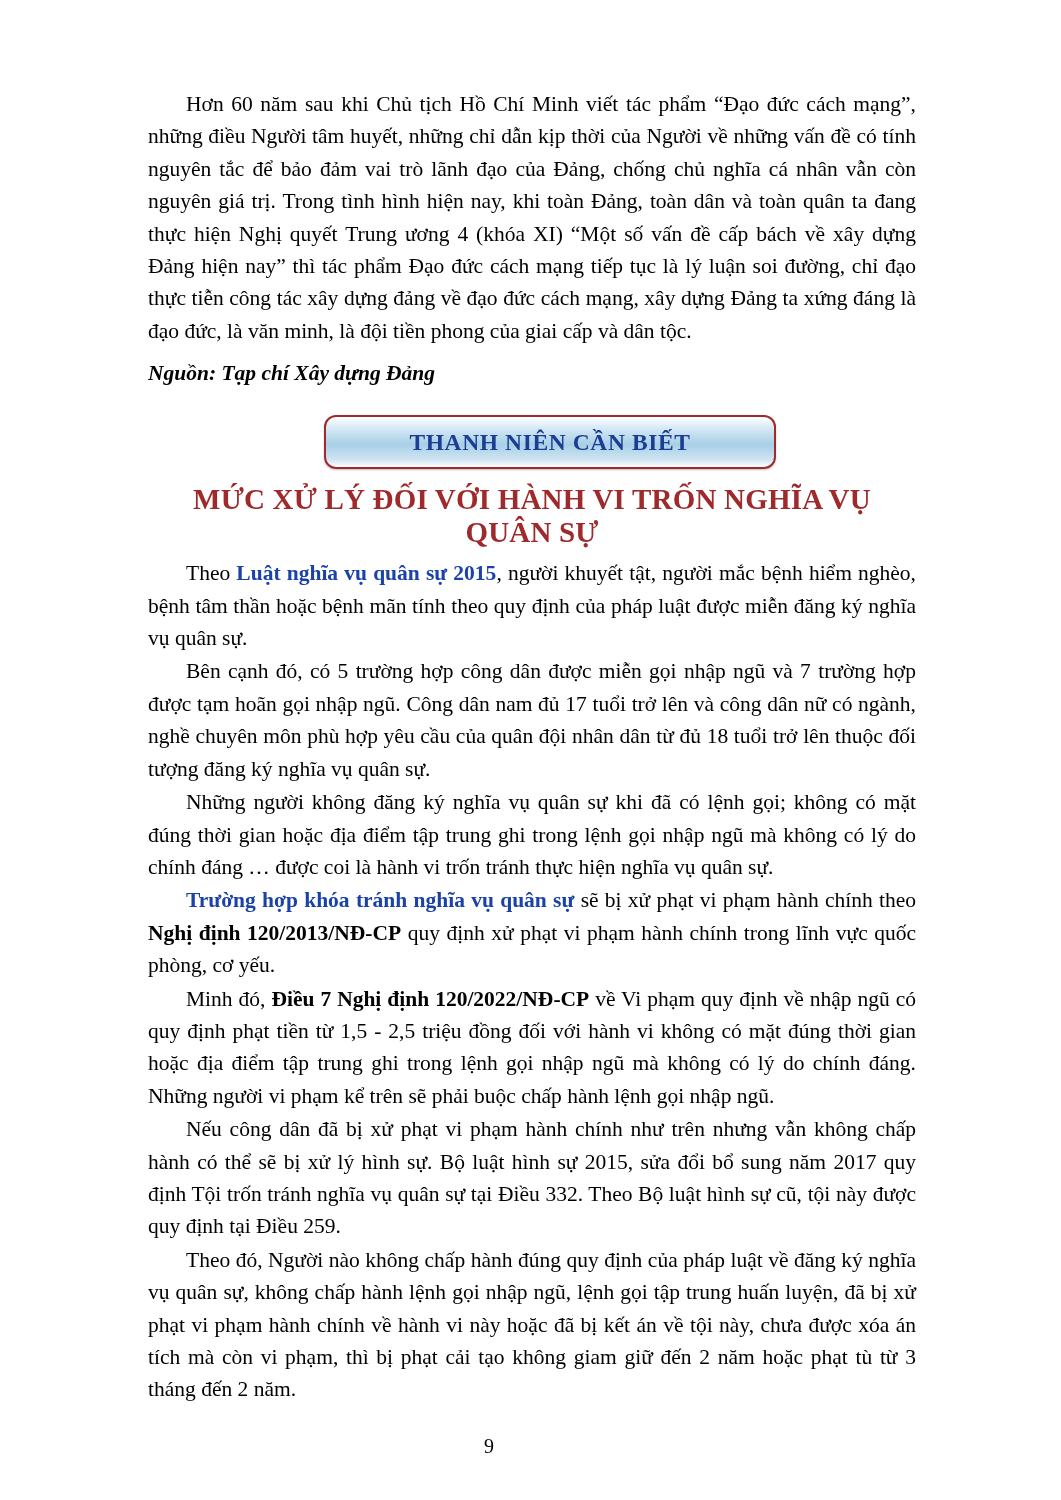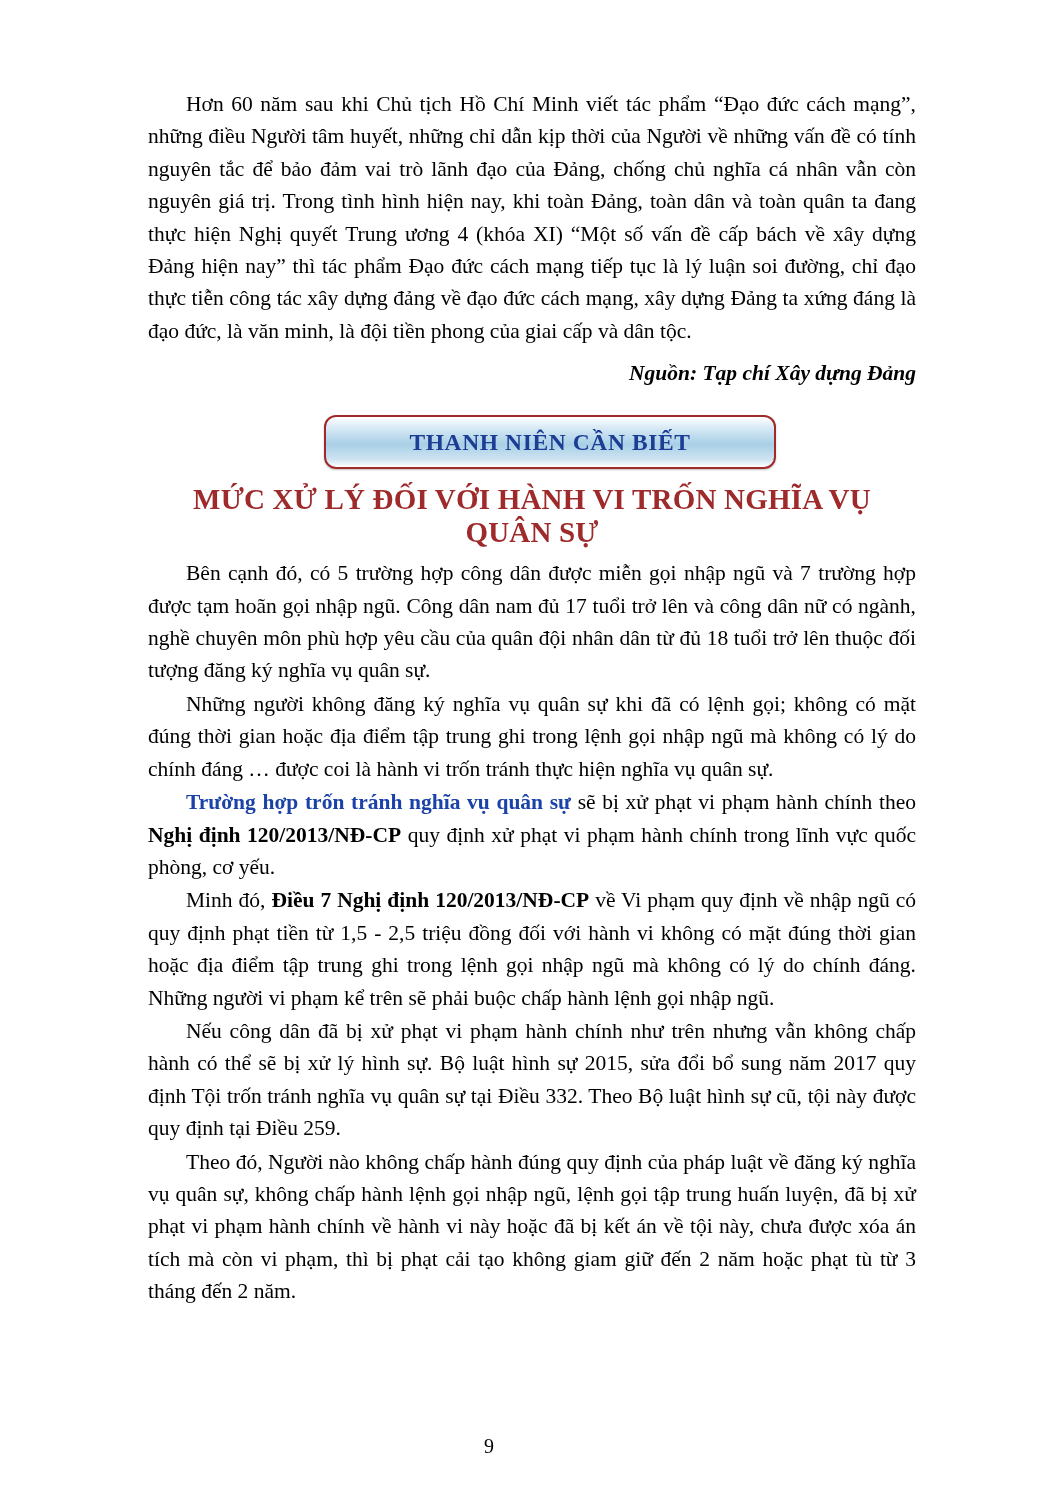--- a/index.html
+++ b/index.html
@@ -31,21 +31,20 @@
     font-size: 21.5px;
     line-height: 32.4px;
     text-align: justify;
     text-indent: 38px;
     hyphens: none;
   }
   .source {
     margin: 10px 0 0 0;
     font-size: 21.5px;
     line-height: 32px;
-    text-align: right;
     font-weight: bold;
     font-style: italic;
   }
   .banner-wrap {
     margin: 26px 0 4px 0;
     display: flex;
     justify-content: center;
   }
   .banner {
     box-sizing: border-box;
@@ -100,24 +99,25 @@
 
     <div class="banner-wrap">
       <div class="banner">
         <span class="banner-text">THANH NIÊN CẦN BIẾT</span>
       </div>
     </div>
 
     <h2 class="section-title">MỨC XỬ LÝ ĐỐI VỚI HÀNH VI TRỐN NGHĨA VỤ QUÂN SỰ</h2>
 
     <div id="body-paragraphs">
+        <p class="para"><span>Theo </span><span class="hl-blue">Luật nghĩa vụ quân sự 2015</span><span>, người khuyết tật, người mắc bệnh hiểm nghèo, bệnh tâm thần hoặc bệnh mãn tính theo quy định của pháp luật được miễn đăng ký nghĩa vụ quân sự.</span></p>
         <p class="para"><span>Bên cạnh đó, có 5 trường hợp công dân được miễn gọi nhập ngũ và 7 trường hợp được tạm hoãn gọi nhập ngũ. Công dân nam đủ 17 tuổi trở lên và công dân nữ có ngành, nghề chuyên môn phù hợp yêu cầu của quân đội nhân dân từ đủ 18 tuổi trở lên thuộc đối tượng đăng ký nghĩa vụ quân sự.</span></p>
         <p class="para"><span>Những người không đăng ký nghĩa vụ quân sự khi đã có lệnh gọi; không có mặt đúng thời gian hoặc địa điểm tập trung ghi trong lệnh gọi nhập ngũ mà không có lý do chính đáng … được coi là hành vi trốn tránh thực hiện nghĩa vụ quân sự.</span></p>
-        <p class="para"><span class="hl-blue">Trường hợp trốn tránh nghĩa vụ quân sự</span><span> sẽ bị xử phạt vi phạm hành chính theo </span><span class="bold">Nghị định 120/2013/NĐ-CP</span><span> quy định xử phạt vi phạm hành chính trong lĩnh vực quốc phòng, cơ yếu.</span></p>
-        <p class="para"><span>Minh đó, </span><span class="bold">Điều 7 Nghị định 120/2013/NĐ-CP</span><span> về Vi phạm quy định về nhập ngũ có quy định phạt tiền từ 1,5 - 2,5 triệu đồng đối với hành vi không có mặt đúng thời gian hoặc địa điểm tập trung ghi trong lệnh gọi nhập ngũ mà không có lý do chính đáng. Những người vi phạm kể trên sẽ phải buộc chấp hành lệnh gọi nhập ngũ.</span></p>
+        <p class="para"><span class="hl-blue">Trường hợp khóa tránh nghĩa vụ quân sự</span><span> sẽ bị xử phạt vi phạm hành chính theo </span><span class="bold">Nghị định 120/2013/NĐ-CP</span><span> quy định xử phạt vi phạm hành chính trong lĩnh vực quốc phòng, cơ yếu.</span></p>
+        <p class="para"><span>Minh đó, </span><span class="bold">Điều 7 Nghị định 120/2022/NĐ-CP</span><span> về Vi phạm quy định về nhập ngũ có quy định phạt tiền từ 1,5 - 2,5 triệu đồng đối với hành vi không có mặt đúng thời gian hoặc địa điểm tập trung ghi trong lệnh gọi nhập ngũ mà không có lý do chính đáng. Những người vi phạm kể trên sẽ phải buộc chấp hành lệnh gọi nhập ngũ.</span></p>
         <p class="para"><span>Nếu công dân đã bị xử phạt vi phạm hành chính như trên nhưng vẫn không chấp hành có thể sẽ bị xử lý hình sự. Bộ luật hình sự 2015, sửa đổi bổ sung năm 2017 quy định Tội trốn tránh nghĩa vụ quân sự tại Điều 332. Theo Bộ luật hình sự cũ, tội này được quy định tại Điều 259.</span></p>
         <p class="para"><span>Theo đó, Người nào không chấp hành đúng quy định của pháp luật về đăng ký nghĩa vụ quân sự, không chấp hành lệnh gọi nhập ngũ, lệnh gọi tập trung huấn luyện, đã bị xử phạt vi phạm hành chính về hành vi này hoặc đã bị kết án về tội này, chưa được xóa án tích mà còn vi phạm, thì bị phạt cải tạo không giam giữ đến 2 năm hoặc phạt tù từ 3 tháng đến 2 năm.</span></p>
       </div>
 
   </div>
 
   <div class="page-number">9</div>
 </div>
 
 </body></html>

